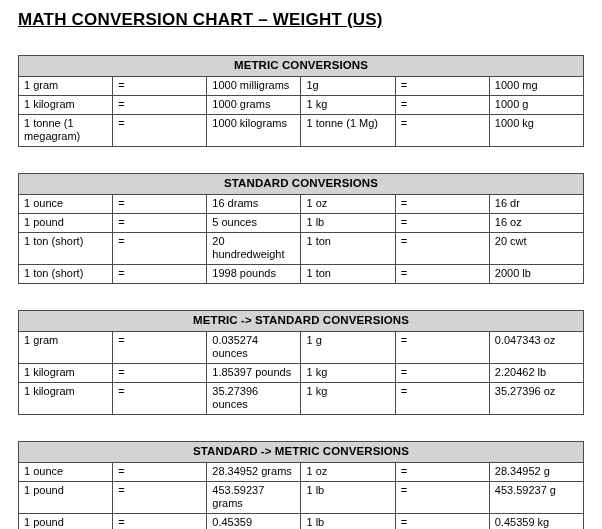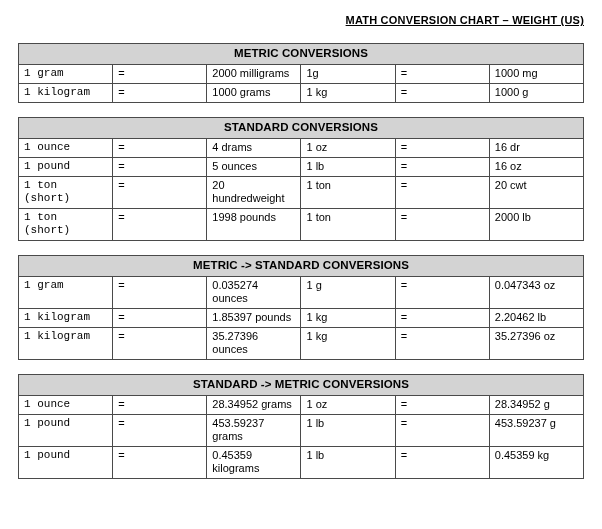--- a/index.html
+++ b/index.html
@@ -15,54 +15,54 @@
     overflow: hidden;
   }
   .page {
     width: 602px;
     height: 529px;
     position: relative;
     box-sizing: border-box;
     padding: 0 18px;
   }
   .doc-title {
-    text-align: right;
-    font-size: 11px;
+    text-align: left;
+    font-size: 17px;
     font-weight: bold;
     letter-spacing: 0.2px;
     text-decoration: underline;
     margin: 11px 0 0 0;
     padding: 0;
     line-height: 18px;
   }
   table.conv {
     width: 566px;
     border-collapse: collapse;
     table-layout: fixed;
-    margin-top: 14px;
+    margin-top: 26px;
     font-size: 11px;
   }
   table.conv td, table.conv th {
     border: 1px solid #4a4a4a;
     padding: 2px 5px 3px 5px;
     vertical-align: top;
     line-height: 13px;
     height: 17px;
     box-sizing: border-box;
     overflow: hidden;
   }
   table.conv th.section {
     background: #d3d3d3;
     text-align: center;
     font-weight: bold;
     font-size: 11.5px;
     letter-spacing: 0.1px;
     padding: 3px 4px 4px 4px;
   }
-  td.c-from { width: 148px; font-family: Liberation Mono, monospace; }
+  td.c-from { width: 148px; }
   td.c-eq   { width: 26px; text-align: left; }
   td.c-to   { width: 190px; }
   td.c-from2{ width: 68px; }
   td.c-eq2  { width: 26px; text-align: left; }
   td.c-to2  { width: 108px; }
 </style>
 </head>
 <body>
 
 <div class="page">
@@ -72,47 +72,55 @@
   <table class="conv">
     <thead>
       <tr>
         <th class="section" colspan="6">METRIC CONVERSIONS</th>
       </tr>
     </thead>
     <tbody>
       <tr>
         <td class="c-from">1 gram</td>
         <td class="c-eq">=</td>
-        <td class="c-to">2000 milligrams</td>
+        <td class="c-to">1000 milligrams</td>
         <td class="c-from2">1g</td>
         <td class="c-eq2">=</td>
         <td class="c-to2">1000 mg</td>
       </tr>
       <tr>
         <td class="c-from">1 kilogram</td>
         <td class="c-eq">=</td>
         <td class="c-to">1000 grams</td>
         <td class="c-from2">1 kg</td>
         <td class="c-eq2">=</td>
         <td class="c-to2">1000 g</td>
       </tr>
+      <tr>
+        <td class="c-from">1 tonne (1 megagram)</td>
+        <td class="c-eq">=</td>
+        <td class="c-to">1000 kilograms</td>
+        <td class="c-from2">1 tonne (1 Mg)</td>
+        <td class="c-eq2">=</td>
+        <td class="c-to2">1000 kg</td>
+      </tr>
     </tbody>
   </table>
 
   <table class="conv">
     <thead>
       <tr>
         <th class="section" colspan="6">STANDARD CONVERSIONS</th>
       </tr>
     </thead>
     <tbody>
       <tr>
         <td class="c-from">1 ounce</td>
         <td class="c-eq">=</td>
-        <td class="c-to">4 drams</td>
+        <td class="c-to">16 drams</td>
         <td class="c-from2">1 oz</td>
         <td class="c-eq2">=</td>
         <td class="c-to2">16 dr</td>
       </tr>
       <tr>
         <td class="c-from">1 pound</td>
         <td class="c-eq">=</td>
         <td class="c-to">5 ounces</td>
         <td class="c-from2">1 lb</td>
         <td class="c-eq2">=</td>

